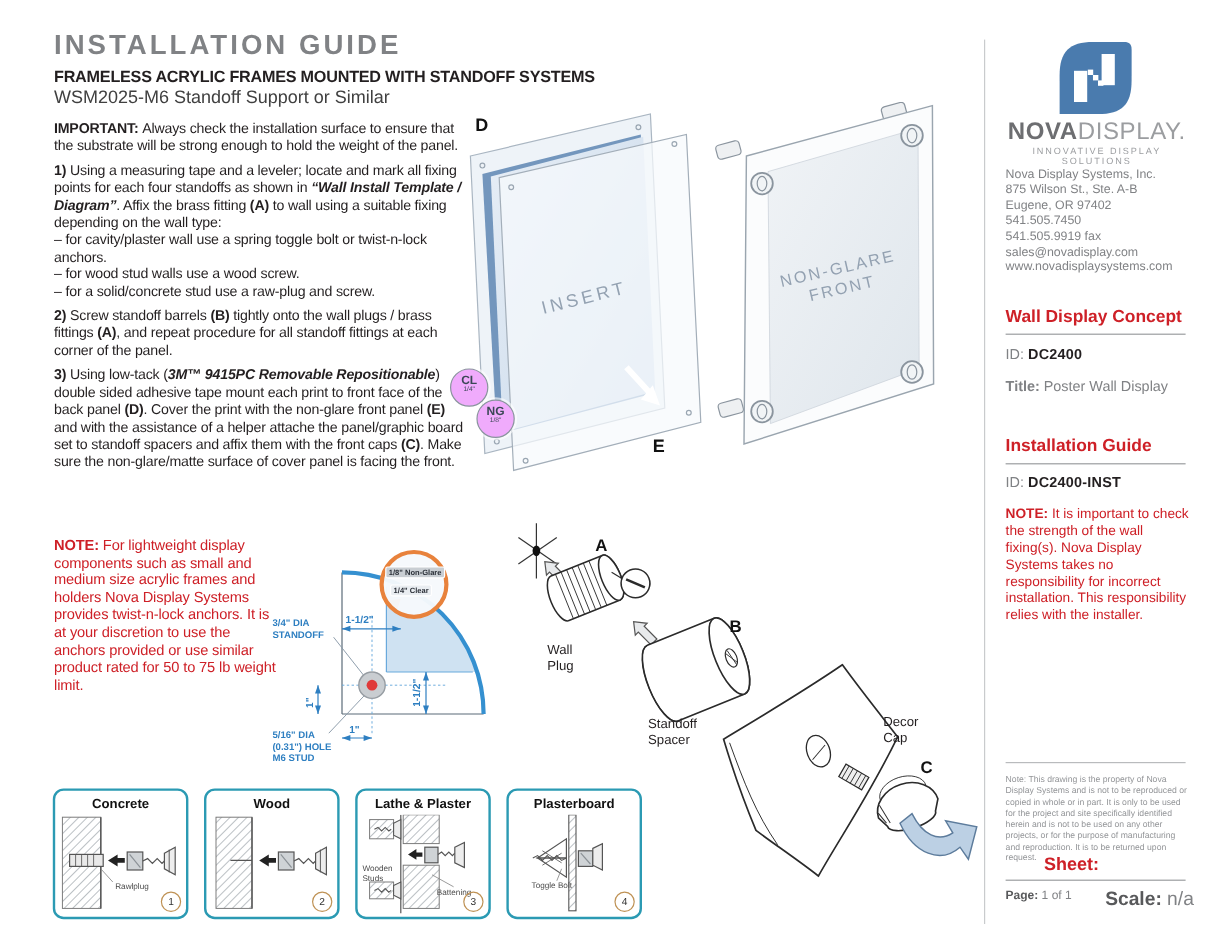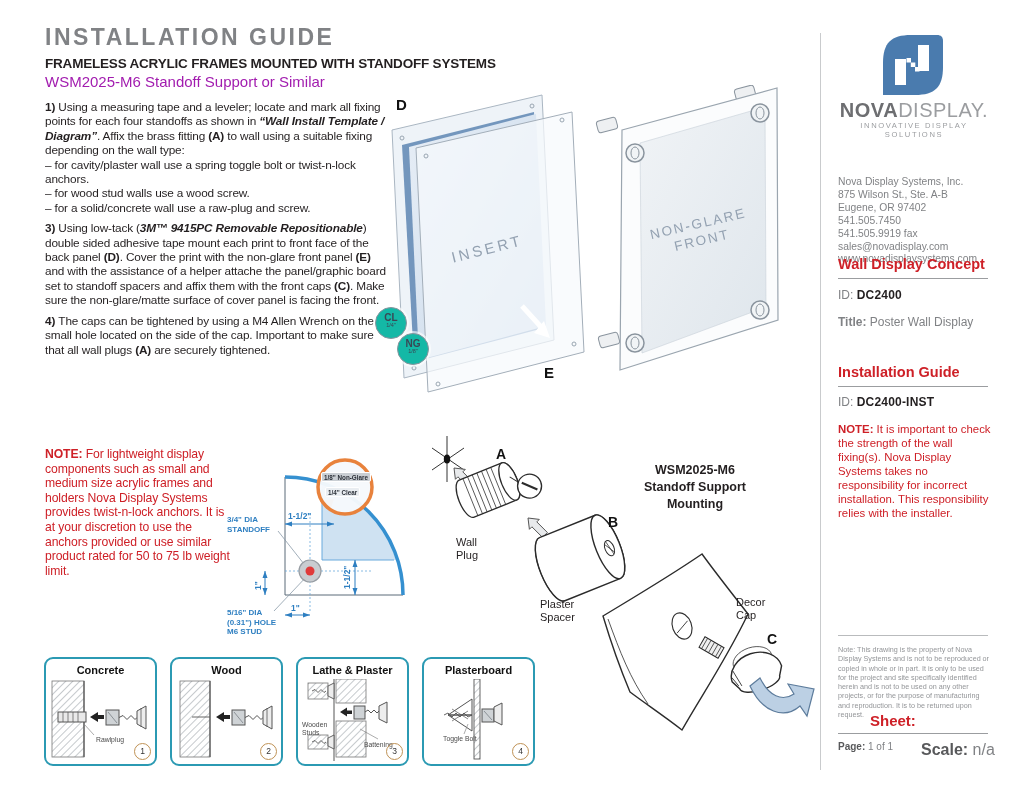--- a/index.html
+++ b/index.html
@@ -1,54 +1,54 @@
 <!DOCTYPE html>
 <html style="--accent-red: #CE2027; --brand-blue: #4A7BAE; --teal-border: #2B9AB3; --diagram-blue: #2E7FC1; --magnifier-orange: #E8823C;"><head>
 <meta charset="utf-8">
 <style>
   html,body{margin:0;padding:0;background:#fff;}
   body{font-family:"Liberation Sans", sans-serif; color:#231f20; width:1024px; height:791px; position:relative; overflow:hidden;}
   .abs{position:absolute;}
   
   .h1{left:45px; top:24px; font-size:23px; font-weight:bold; letter-spacing:2.5px; color:#808285;}
   .sub1{left:45px; top:56px; font-size:13.5px; font-weight:bold; letter-spacing:-0.2px; color:#231f20;}
-  .sub2{left:45px; top:73px; font-size:15px; color:#a21caf;}
+  .sub2{left:45px; top:73px; font-size:15px; color:#404040;}
   
   .bodycol{left:45px; top:100px; width:341px; font-size:11.8px; line-height:14.4px; letter-spacing:-0.15px;}
   .bodycol p{margin:0 0 6px 0;}
   .bodycol p.tight{margin:0;}
   .run-b{font-weight:bold;} .run-i{font-style:italic;}
   .rednote{left:45px; top:447px; width:186px; font-size:12.2px; line-height:14.6px; color:var(--accent-red); letter-spacing:-0.1px;}
   
   .divider{left:820px; top:33px; width:1px; height:737px; background:#c9cbcd;}
   .brandword{left:836px; top:99px; width:156px; text-align:center; font-size:20px; letter-spacing:0.5px; white-space:nowrap;}
   .brandword .nova{font-weight:bold; color:#6d6e71;}
   .brandword .display{color:#9b9da0;}
   .tagline{left:835px; top:121px; width:158px; text-align:center; font-size:7.6px; letter-spacing:1.6px; color:#9b9da0;}
-  .addr{left:838px; top:140px; width:160px; font-size:10.3px; line-height:12.9px; color:#808285;margin-top:36px;}
+  .addr{left:838px; top:140px; width:160px; font-size:10.3px; line-height:12.9px; color:#808285;}
   .redhead{font-size:14.5px; font-weight:bold; color:var(--accent-red);}
   .hr{height:1px; background:#9b9da0; width:150px; left:838px;}
   .idrow{left:838px; font-size:12px; color:#808285;}
   .idrow b{color:#231f20; letter-spacing:0.2px;}
   .titrow{left:838px; font-size:12px; color:#808285;}
   .titrow .lab{font-weight:bold;}
   .sidenote{left:838px; top:422px; width:156px; font-size:11.4px; line-height:14px; color:var(--accent-red);}
   .disclaimer{left:838px; top:645px; width:152px; font-size:7.2px; line-height:9.3px; color:#939598;}
   .sheet{left:870px; top:712px; font-size:15px; font-weight:bold; color:var(--accent-red);}
   .pagerow{left:838px; top:741px; font-size:10px; color:#808285;}
   .pagerow b{color:#58595b;}
   .scalecell{position:absolute; left:921px; top:741px; font-size:16px; color:#808285;}
   .scalecell b{color:#58595b;}
   
   .dlabel{font-weight:bold; font-size:15px; color:#111;}
   .bluelab{color:#2e7fc1; font-weight:bold; font-size:8px; line-height:9.5px;}
   .dimlab{color:#2e7fc1; font-weight:bold; font-size:8.5px;}
   .rot90{transform:rotate(-90deg); transform-origin:left top;}
   .ghost{color:#93a1b1; letter-spacing:3px; font-size:15px;}
-  .badge{border:1.5px solid #8a949e; background:#14b8a6; border-radius:50%; width:30px; height:30px; text-align:center; box-shadow:0 0 0 2px rgba(255,255,255,0.6);}
+  .badge{border:1.5px solid #8a949e; background:#f0abfc; border-radius:50%; width:30px; height:30px; text-align:center; box-shadow:0 0 0 2px rgba(255,255,255,0.6);}
   .badge .t{font-size:10px; font-weight:bold; color:#3a4755; margin-top:4px;}
   .badge .s{font-size:5.5px; color:#3a4755; margin-top:-1px;}
   .maglab{font-size:6.3px; font-weight:bold; color:#2b3038; background:#c9ced3; border:0.5px solid #fff; border-radius:2px; padding:0.5px 2px; white-space:nowrap;}
   .maglab.light{background:#e9edf1;}
   .smallcap{font-size:11px; color:#231f20; line-height:13px;}
   .mtitle{font-size:12.5px; font-weight:600; color:#231f20; text-align:center; line-height:17px;}
   
   .wallbox{border:2px solid var(--teal-border); border-radius:9px; background:#fff; width:109px; height:105px; top:657px;}
   .wallbox .wtitle{position:absolute; left:0; top:5px; width:100%; text-align:center; font-weight:bold; font-size:11px; color:#111;}
   .numcirc{position:absolute; border:1.2px solid #bf9255; border-radius:50%; width:15px; height:15px; text-align:center; font-size:8.5px; line-height:15px; color:#333;}
@@ -59,26 +59,27 @@
 
 
 
 
 <div class="abs h1">INSTALLATION GUIDE</div>
 <div class="abs sub1">FRAMELESS ACRYLIC FRAMES MOUNTED WITH STANDOFF SYSTEMS</div>
 <div class="abs sub2">WSM2025-M6 Standoff Support or Similar</div>
 
 
 <div class="abs bodycol">
+  <p><span class="run-b">IMPORTANT: </span><span>Always check the installation surface to ensure that the substrate will be strong enough to hold the weight of the panel.</span></p>
   <p class="tight"><span class="run-b">1) </span><span>Using a measuring tape and a leveler; locate and mark all fixing points for each four standoffs as shown in </span><span class="run-b run-i">“Wall Install Template / Diagram”</span><span>. Affix the brass fitting </span><span class="run-b">(A)</span><span> to wall using a suitable fixing depending on the wall type:</span></p>
   <p class="tight">– for cavity/plaster wall use a spring toggle bolt or twist-n-lock anchors.</p>
   <p class="tight">– for wood stud walls use a wood screw.</p>
-  <p>– for a solid/concrete wall use a raw-plug and screw.</p>
+  <p>– for a solid/concrete stud use a raw-plug and screw.</p>
+  <p><span class="run-b">2) </span><span>Screw standoff barrels </span><span class="run-b">(B)</span><span> tightly onto the wall plugs / brass fittings </span><span class="run-b">(A)</span><span>, and repeat procedure for all standoff fittings at each corner of the panel.</span></p>
   <p><span class="run-b">3) </span><span>Using low-tack (</span><span class="run-b run-i">3M™ 9415PC Removable Repositionable</span><span>) double sided adhesive tape mount each print to front face of the back panel </span><span class="run-b">(D)</span><span>. Cover the print with the non-glare front panel </span><span class="run-b">(E)</span><span> and with the assistance of a helper attache the panel/graphic board set to standoff spacers and affix them with the front caps </span><span class="run-b">(C)</span><span>. Make sure the non-glare/matte surface of cover panel is facing the front.</span></p>
-  <p><span class="run-b">4) </span><span>The caps can be tightened by using a M4 Allen Wrench on the small hole located on the side of the cap. Important to make sure that all wall plugs </span><span class="run-b">(A)</span><span> are securely tightened.</span></p>
 </div>
 <div class="abs rednote"><span class="run-b">NOTE: </span><span>For lightweight display components such as small and medium size acrylic frames and holders Nova Display Systems provides twist-n-lock anchors. It is at your discretion to use the anchors provided or use similar product rated for 50 to 75 lb weight limit.</span></div>
 
 
 <div class="abs" style="left:372px; top:90px; width:230px; height:315px;">
   <svg width="230" height="315" viewBox="0 0 230 315">
     <defs>
       <linearGradient id="g1" x1="0" y1="0" x2="1" y2="1">
         <stop offset="0" stop-color="#e7eef6"></stop>
           <stop offset="1" stop-color="#c7d8ea"></stop>
@@ -271,27 +272,22 @@
       <path d="M -20,-8 A 20 13 0 0 1 20,-8" fill="none" stroke="#2b2b2b" stroke-width="0.7"></path>
       <line x1="-25" y1="2" x2="-21" y2="12" stroke="#2b2b2b" stroke-width="0.8"></line>
       <line x1="-22" y1="-4" x2="-18" y2="13" stroke="#2b2b2b" stroke-width="0.8"></line>
     </g>
     <path d="M 320,258 C 332,284 354,292 370,278 L 377,288 L 384,261 L 358,256 L 364,266 C 352,274 339,268 330,250 Z" fill="#bcd0e4" stroke="#5d7c9c" stroke-width="1.2"></path>
   </svg>
   <div class="abs dlabel" style="left:66px; top:18px; font-size:14px;">A</div>
   <div class="abs dlabel" style="left:178px; top:86px; font-size:14px;">B</div>
   <div class="abs dlabel" style="left:337px; top:203px; font-size:14px;">C</div>
   <div class="abs smallcap" style="left:26px; top:108px; width:40px;">Wall Plug</div>
-  <div class="abs smallcap" style="left:110px; top:170px; width:50px;">Plaster Spacer</div>
+  <div class="abs smallcap" style="left:110px; top:170px; width:50px;">Standoff Spacer</div>
   <div class="abs smallcap" style="left:306px; top:168px; width:40px;">Decor Cap</div>
-  <div class="abs mtitle" style="left:195px; top:34px; width:140px;">
-    <div>WSM2025-M6</div>
-    <div>Standoff Support</div>
-    <div>Mounting</div>
-  </div>
 </div>
 
 
 <svg width="0" height="0">
     <defs>
   <pattern id="hatch" patternUnits="userSpaceOnUse" width="5" height="5" patternTransform="rotate(45)">
     <line x1="0" y1="0" x2="0" y2="5" stroke="#8d959b" stroke-width="1"></line>
   </pattern>
 </defs>
   </svg>

